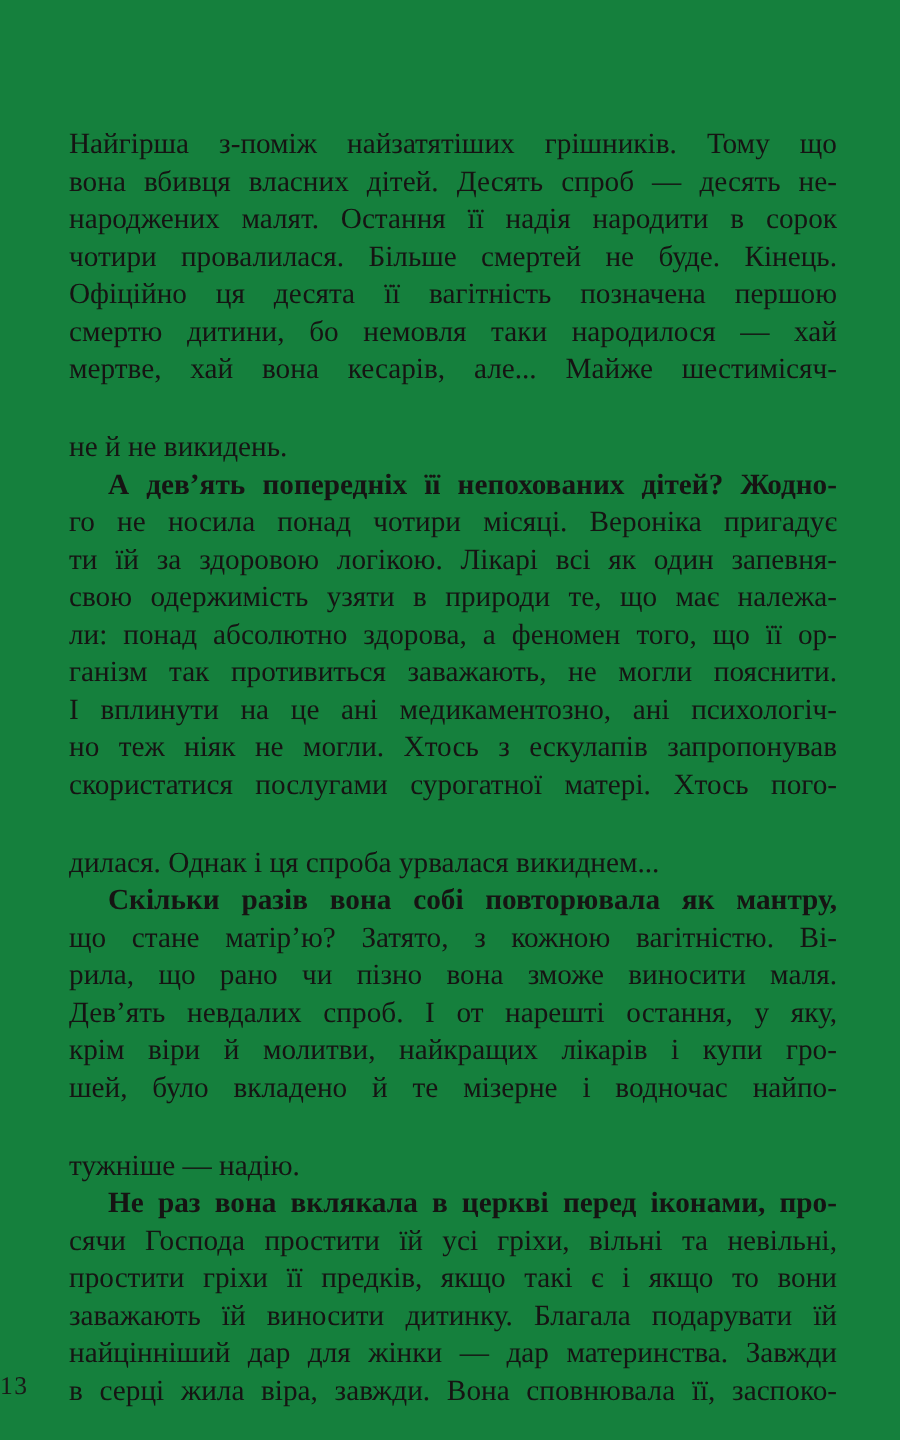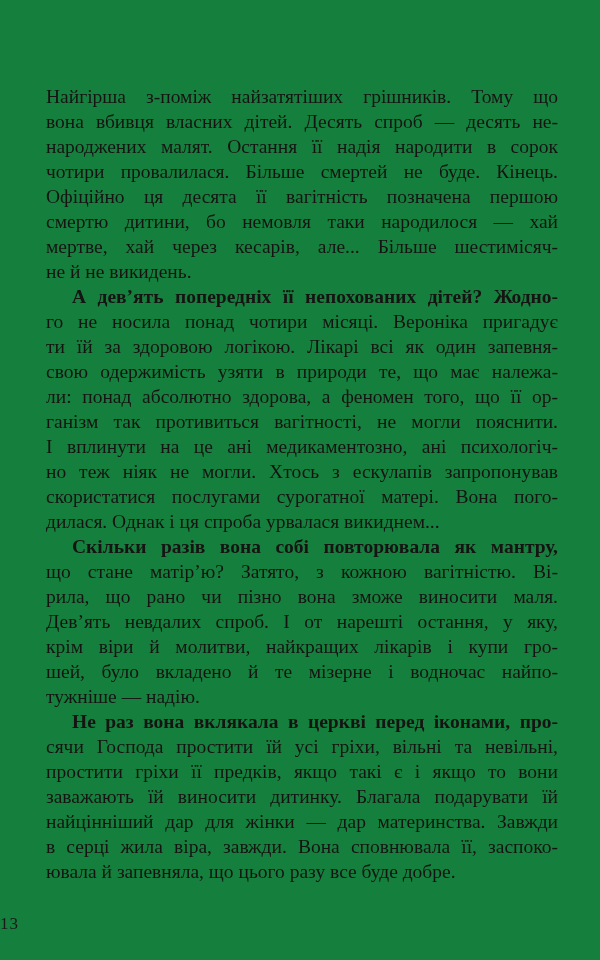--- a/index.html
+++ b/index.html
@@ -27,20 +27,21 @@
   }
   .line {
     text-align: justify;
     text-align-last: justify;
     white-space: normal;
     overflow: hidden;
     height: 25px;
   }
   .line.last {
     text-align-last: left;
+    margin-top: 27px;
   }
   .line.indent {
     padding-left: 26px;
     font-weight: bold;
   }
   .page-number {
     position: absolute;
     top: 914px;
     left: 0;
     width: 100%;
@@ -53,31 +54,31 @@
 <body>
 
 <div class="page">
   <div class="text-block">
       <div class="line">Найгірша з-поміж найзатятіших грішників. Тому що</div>
       <div class="line">вона вбивця власних дітей. Десять спроб — десять не-</div>
       <div class="line">народжених малят. Остання її надія народити в сорок</div>
       <div class="line">чотири провалилася. Більше смертей не буде. Кінець.</div>
       <div class="line">Офіційно ця десята її вагітність позначена першою</div>
       <div class="line">смертю дитини, бо немовля таки народилося — хай</div>
-      <div class="line">мертве, хай через кесарів, але... Більше шестимісяч-</div>
+      <div class="line">мертве, хай вона кесарів, але... Майже шестимісяч-</div>
       <div class="line last">не й не викидень.</div>
       <div class="line indent">А дев’ять попередніх її непохованих дітей? Жодно-</div>
       <div class="line">го не носила понад чотири місяці. Вероніка пригадує</div>
       <div class="line">ти їй за здоровою логікою. Лікарі всі як один запевня-</div>
       <div class="line">свою одержимість узяти в природи те, що має належа-</div>
       <div class="line">ли: понад абсолютно здорова, а феномен того, що її ор-</div>
-      <div class="line">ганізм так противиться вагітності, не могли пояснити.</div>
+      <div class="line">ганізм так противиться заважають, не могли пояснити.</div>
       <div class="line">І вплинути на це ані медикаментозно, ані психологіч-</div>
       <div class="line">но теж ніяк не могли. Хтось з ескулапів запропонував</div>
-      <div class="line">скористатися послугами сурогатної матері. Вона пого-</div>
+      <div class="line">скористатися послугами сурогатної матері. Хтось пого-</div>
       <div class="line last">дилася. Однак і ця спроба урвалася викиднем...</div>
       <div class="line indent">Скільки разів вона собі повторювала як мантру,</div>
       <div class="line">що стане матір’ю? Затято, з кожною вагітністю. Ві-</div>
       <div class="line">рила, що рано чи пізно вона зможе виносити маля.</div>
       <div class="line">Дев’ять невдалих спроб. І от нарешті остання, у яку,</div>
       <div class="line">крім віри й молитви, найкращих лікарів і купи гро-</div>
       <div class="line">шей, було вкладено й те мізерне і водночас найпо-</div>
       <div class="line last">тужніше — надію.</div>
       <div class="line indent">Не раз вона вклякала в церкві перед іконами, про-</div>
       <div class="line">сячи Господа простити їй усі гріхи, вільні та невільні,</div>

